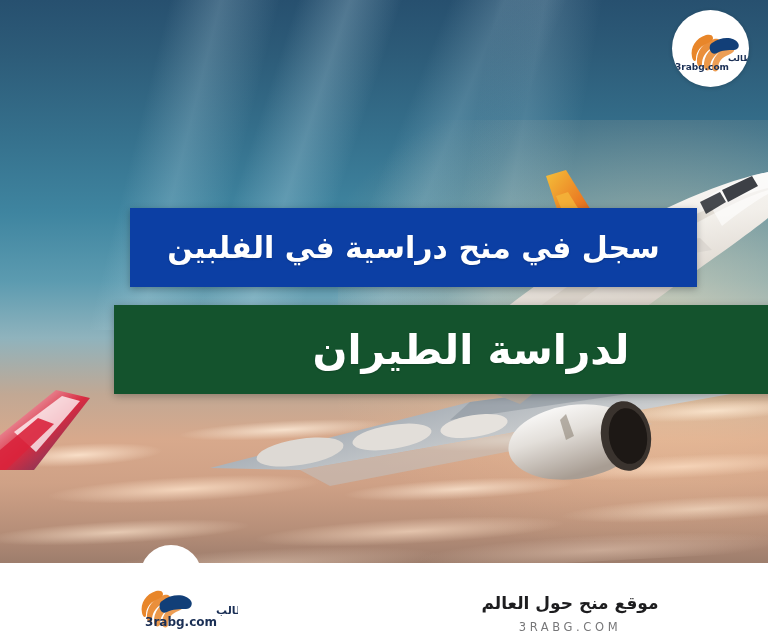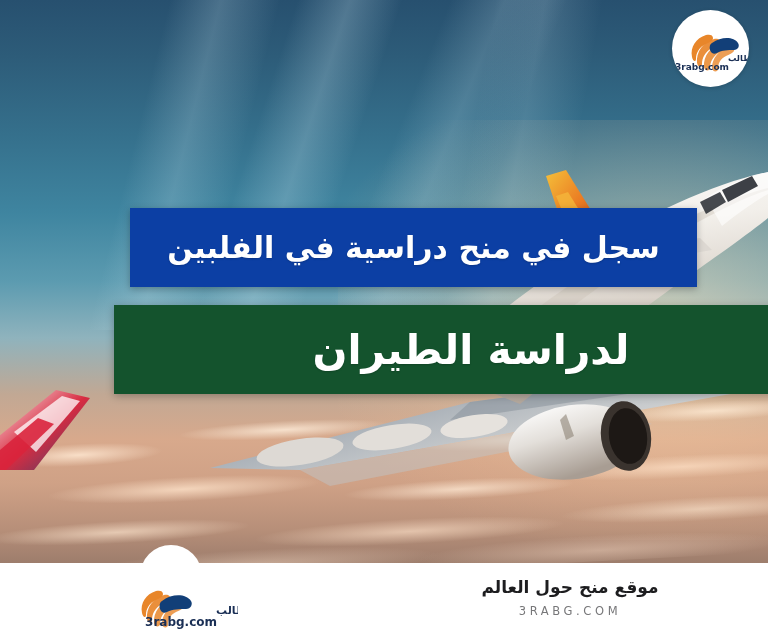--- a/index.html
+++ b/index.html
@@ -133,21 +133,21 @@
     position:absolute; left:140px; top:-18px;
     width:62px; height:36px;
     background:#ffffff;
     border-radius:62px 62px 0 0;
   }
   .footer-logo {
     position:absolute; left:122px; top:8px;
     width:116px; height:62px;
   }
   .footer-text {
-    position:absolute; left:420px; top:12px;
+    position:absolute; left:420px; top:28px;
     width:300px;
     text-align:center;
     direction:rtl;
   }
   .footer-title {
     font-size:17px;
     font-weight:700;
     color:#1d1d1f;
     letter-spacing:.2px;
     line-height:1.45;

